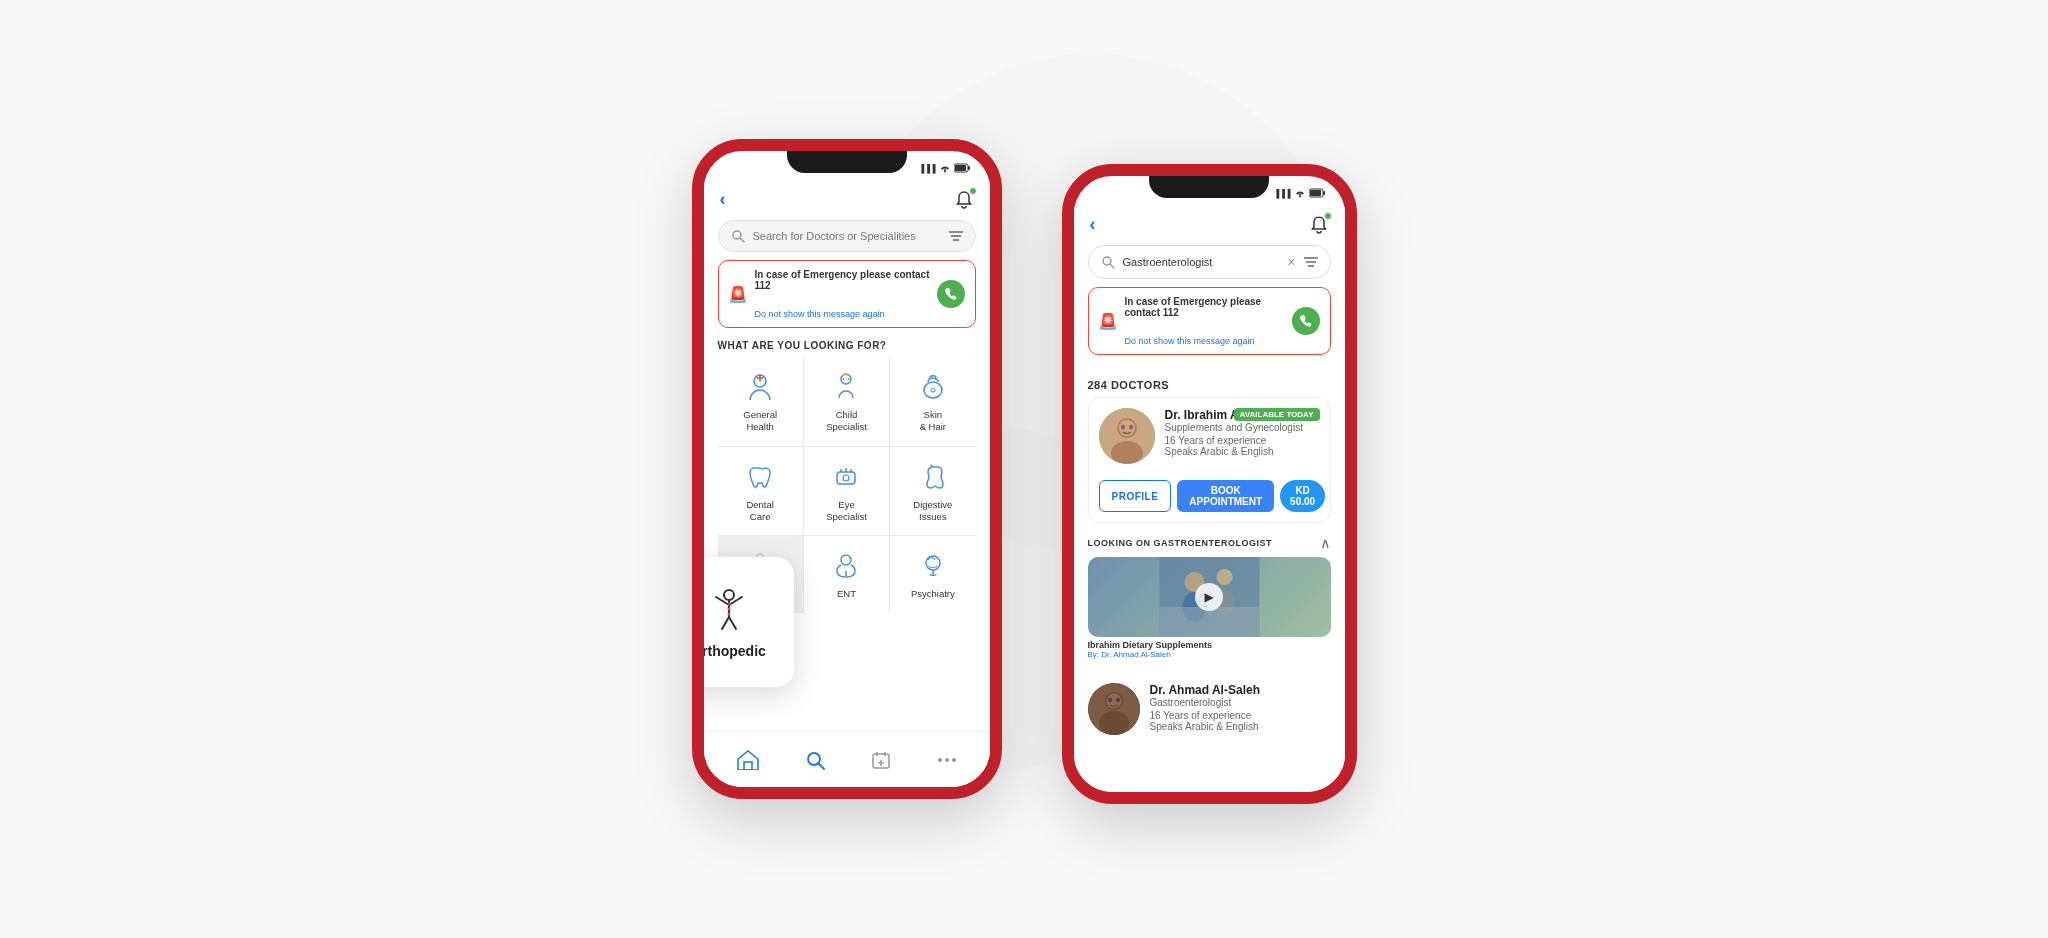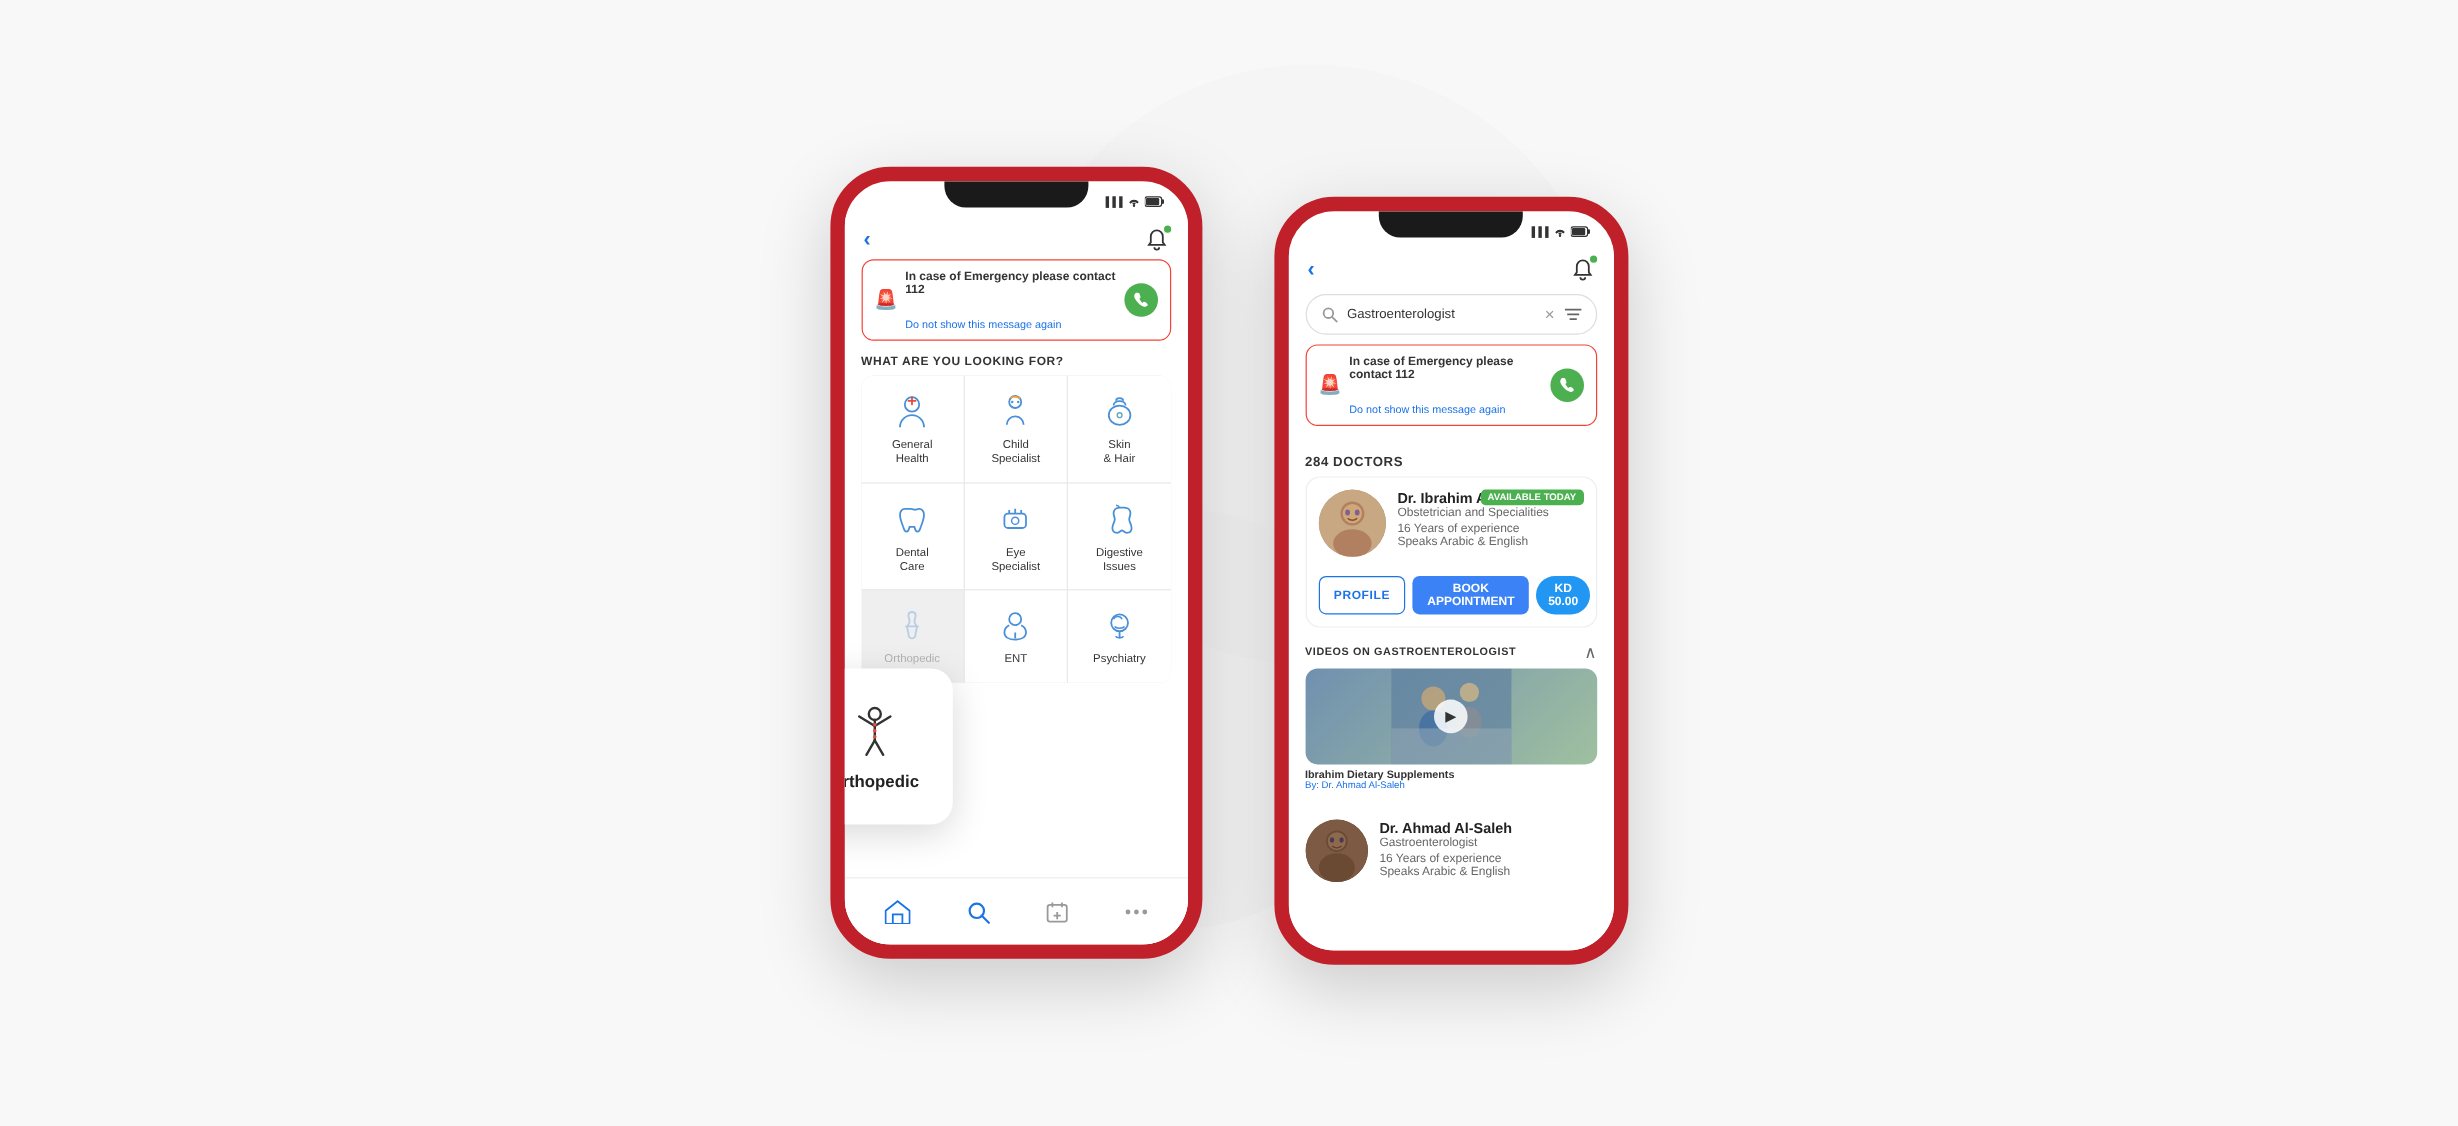--- a/index.html
+++ b/index.html
@@ -495,20 +495,34 @@
         <span class="back-arrow">‹</span>
         <div class="bell-icon">
           <svg width="20" height="20" viewBox="0 0 20 20">
               <path d="M10 2C7.2 2 5 4.2 5 7v5l-1.5 2h13L15 12V7c0-2.8-2.2-5-5-5z" fill="none" stroke="#333" stroke-width="1.5"></path>
               <path d="M8 16a2 2 0 0 0 4 0" fill="none" stroke="#333" stroke-width="1.5"></path>
             </svg>
           <div class="bell-dot"></div>
         </div>
       </div>
 
+      <div class="search-bar">
+        <svg width="14" height="14" viewBox="0 0 14 14">
+            <circle cx="6" cy="6" r="4" fill="none" stroke="#999" stroke-width="1.5"></circle>
+            <line x1="9" y1="9" x2="13" y2="13" stroke="#999" stroke-width="1.5" stroke-linecap="round"></line>
+          </svg>
+        <input type="text" style="font-size: 11px; color: rgb(153, 153, 153);" readonly="" placeholder="Search for Doctors or Specialities">
+        <span class="filter-icon">
+          <svg width="14" height="12" viewBox="0 0 14 12">
+              <line x1="0" y1="2" x2="14" y2="2" stroke="#666" stroke-width="1.5"></line>
+              <line x1="2" y1="6" x2="12" y2="6" stroke="#666" stroke-width="1.5"></line>
+              <line x1="4" y1="10" x2="10" y2="10" stroke="#666" stroke-width="1.5"></line>
+            </svg>
+        </span>
+      </div>
 
       <div class="emergency-banner">
         <span style="font-size:16px;margin-right:6px;">🚨</span>
         <div class="emergency-text-wrap">
           <div class="emergency-title">In case of Emergency please contact 112</div>
           <div class="emergency-sub">Do not show this message again</div>
         </div>
         <div class="call-btn">
           <svg width="14" height="14" viewBox="0 0 14 14">
               <path d="M3 1c-.5 0-1 .5-1.5 1.5S1 5 2.5 7s3 3.5 4.5 4.5S10 13 11 12.5s1.5-1 1.5-1.5S12 10 11 9l-1.5-.5c-.3-.1-.6 0-.8.2l-.7.7C7 8.5 6 7 5.5 6l.7-.7c.2-.2.3-.5.2-.8L6 3c-.2-.8-.5-1.5-1-1.8C4.5 1.1 3.5 1 3 1z" fill="white"></path>
@@ -755,36 +769,36 @@
               <circle cx="28" cy="20" r="10" fill="#b08060"></circle>
               <ellipse cx="28" cy="45" rx="16" ry="12" fill="#b08060"></ellipse>
               <circle cx="28" cy="20" r="8" fill="#d0a878"></circle>
               <ellipse cx="24" cy="19" rx="2" ry="2.5" fill="#6040a0" opacity="0.7"></ellipse>
               <ellipse cx="32" cy="19" rx="2" ry="2.5" fill="#6040a0" opacity="0.7"></ellipse>
               <path d="M24 24 Q28 27 32 24" fill="none" stroke="#805030" stroke-width="1.2"></path>
             </svg>
           </div>
           <div class="doctor-info">
             <div class="doctor-name">Dr. Ibrahim Al-Sallal</div>
-            <div class="doctor-spec">Obstetrician and Specialities</div>
+            <div class="doctor-spec">Supplements and Gynecologist</div>
             <div class="doctor-exp">16 Years of experience</div>
             <div class="doctor-lang">Speaks Arabic &amp; English</div>
           </div>
           <span class="available-badge">AVAILABLE TODAY</span>
         </div>
         <div class="doctor-actions">
           <button class="btn-profile">PROFILE</button>
           <button class="btn-book">BOOK APPOINTMENT</button>
           <button class="btn-price">KD 50.00</button>
         </div>
       </div>
 
       <div class="videos-section">
         <div class="videos-header">
-          <span class="videos-title">VIDEOS ON GASTROENTEROLOGIST</span>
+          <span class="videos-title">LOOKING ON GASTROENTEROLOGIST</span>
           <span class="chevron-up">∧</span>
         </div>
         <div class="videos-row">
 
           <div style="flex:1;">
             <div class="video-thumb" style="background: linear-gradient(135deg, #7090b0, #a0c0a0);">
 
               <svg width="100%" height="80" viewBox="0 0 100 80" style="position:absolute;top:0;left:0;opacity:0.7">
                 <rect width="100" height="80" fill="#6080a0"></rect>
                 <circle cx="35" cy="25" r="10" fill="#c8a070"></circle>

